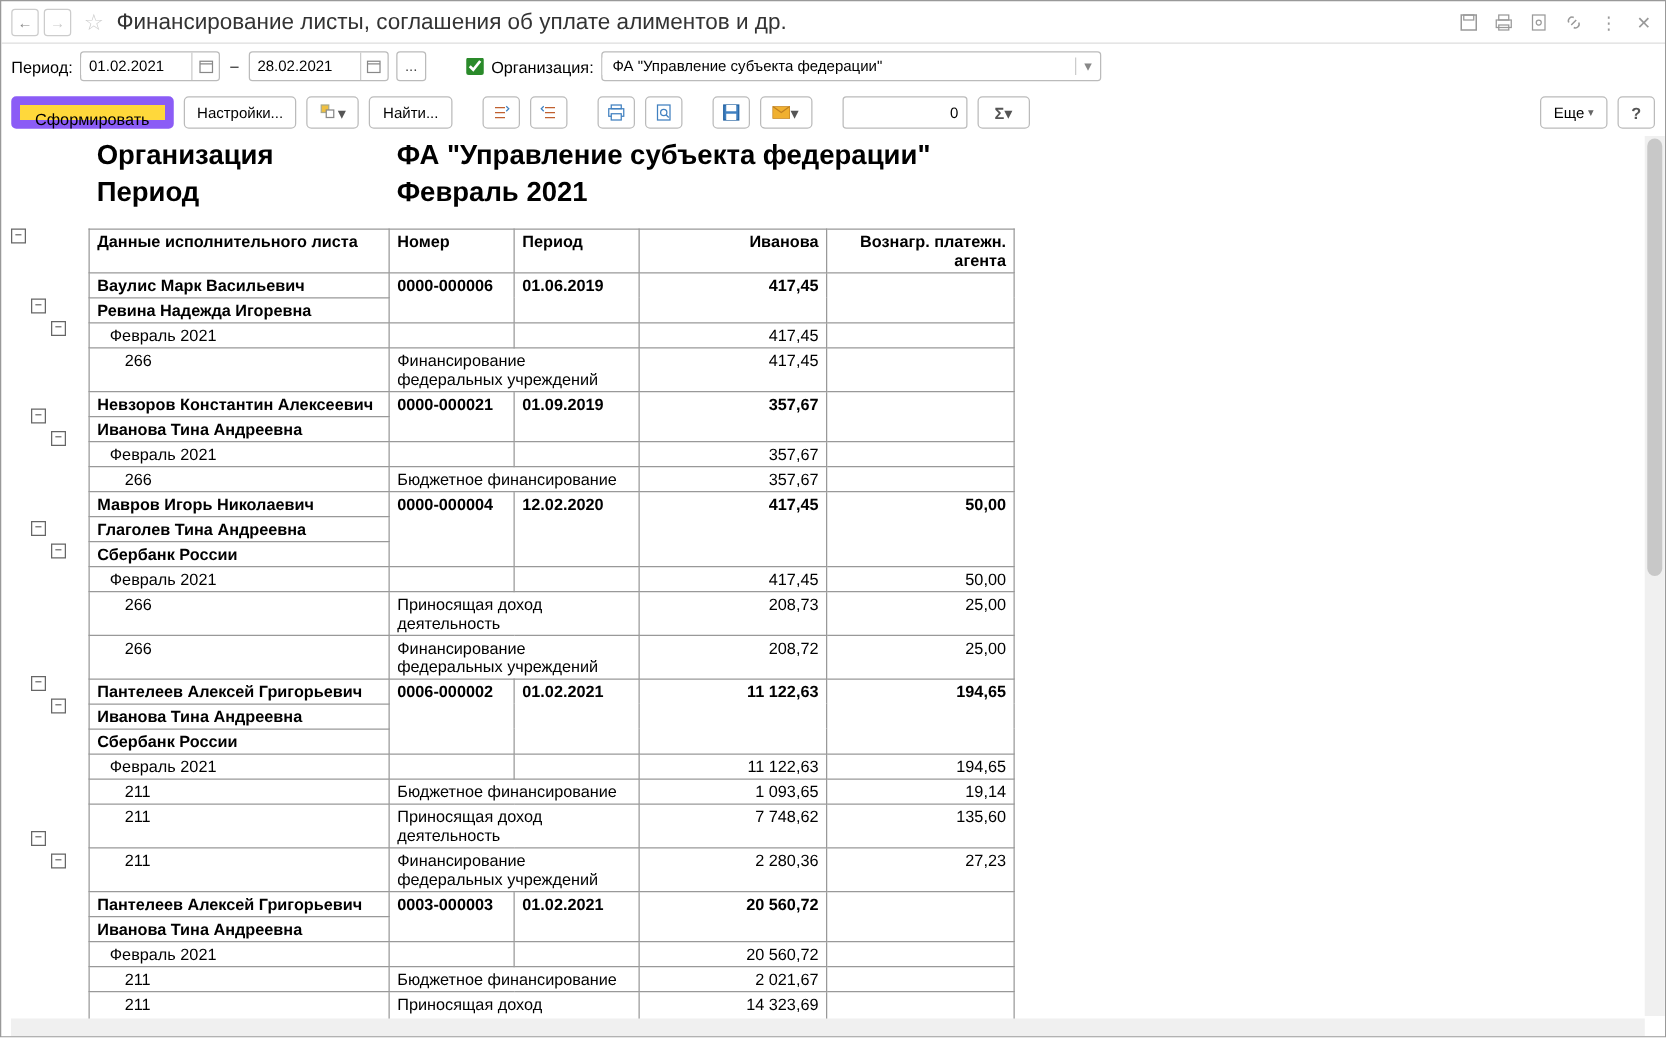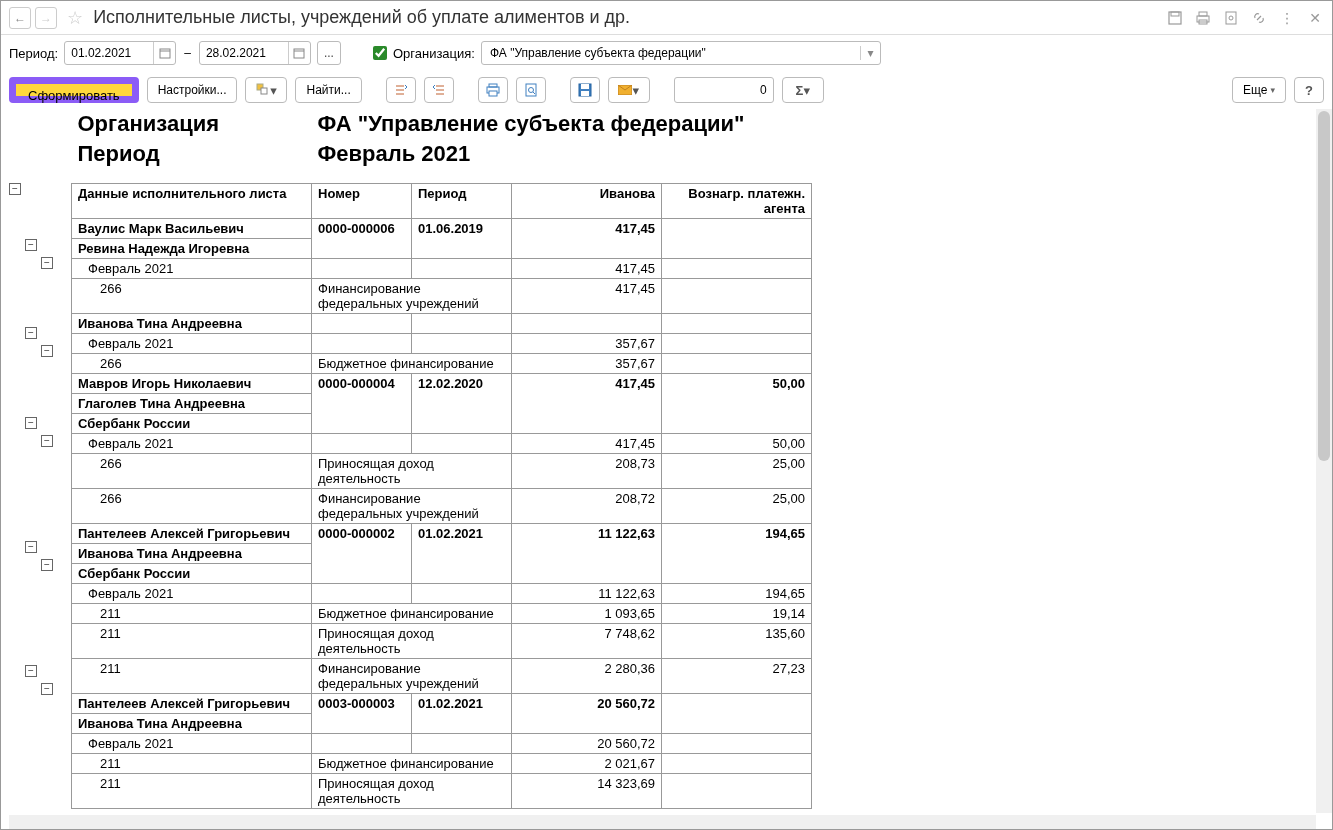--- a/index.html
+++ b/index.html
@@ -60,21 +60,21 @@
 </style>
 </head>
 <body>
 
 <div class="window">
 
   <div class="titlebar">
     <span class="nav-btn">←</span>
     <span class="nav-btn disabled">→</span>
     <span class="star-icon">☆</span>
-    <span class="title-text">Исполнительные листы, учреждений об уплате алиментов и др.</span>
+    <span class="title-text">Финансирование листы, соглашения об уплате алиментов и др.</span>
     <div class="titlebar-right">
       <span class="titlebar-icon">
         <svg width="16" height="16" viewBox="0 0 16 16">
             <rect x="2" y="2" width="12" height="12" fill="none" stroke="#999" stroke-width="1.2"></rect>
             <rect x="4" y="2" width="8" height="4" fill="none" stroke="#999"></rect>
           </svg>
       </span>
       <span class="titlebar-icon">
         <svg width="16" height="16" viewBox="0 0 16 16">
             <rect x="4" y="2" width="8" height="4" fill="none" stroke="#999"></rect>
@@ -300,20 +300,27 @@
                 <td></td>
                 <td class="num">417,45</td>
                 <td class="num"></td>
               </tr>
               <tr>
                 <td class="col-data indent2">266</td>
                 <td colspan="2">Финансирование федеральных учреждений</td>
                 <td class="num">417,45</td>
                 <td class="num"></td>
               </tr>
+              <tr class="bold merge-group">
+                <td class="col-data">Невзоров Константин Алексеевич</td>
+                <td class="merged">0000-000021</td>
+                <td class="merged">01.09.2019</td>
+                <td class="num merged">357,67</td>
+                <td class="num merged"></td>
+              </tr>
               <tr class="bold merge-group last">
                 <td class="col-data">Иванова Тина Андреевна</td>
                 <td class="merged"></td>
                 <td class="merged"></td>
                 <td class="num merged"></td>
                 <td class="num merged"></td>
               </tr>
               <tr>
                 <td class="col-data indent1">Февраль 2021</td>
                 <td></td>
@@ -362,21 +369,21 @@
                 <td class="num">25,00</td>
               </tr>
               <tr>
                 <td class="col-data indent2">266</td>
                 <td colspan="2">Финансирование федеральных учреждений</td>
                 <td class="num">208,72</td>
                 <td class="num">25,00</td>
               </tr>
               <tr class="bold merge-group">
                 <td class="col-data">Пантелеев Алексей Григорьевич</td>
-                <td class="merged">0000-000002</td>
+                <td class="merged">0006-000002</td>
                 <td class="merged">01.02.2021</td>
                 <td class="num merged">11 122,63</td>
                 <td class="num merged">194,65</td>
               </tr>
               <tr class="bold merge-group mid">
                 <td class="col-data">Иванова Тина Андреевна</td>
                 <td class="merged"></td>
                 <td class="merged"></td>
                 <td class="num merged"></td>
                 <td class="num merged"></td>

